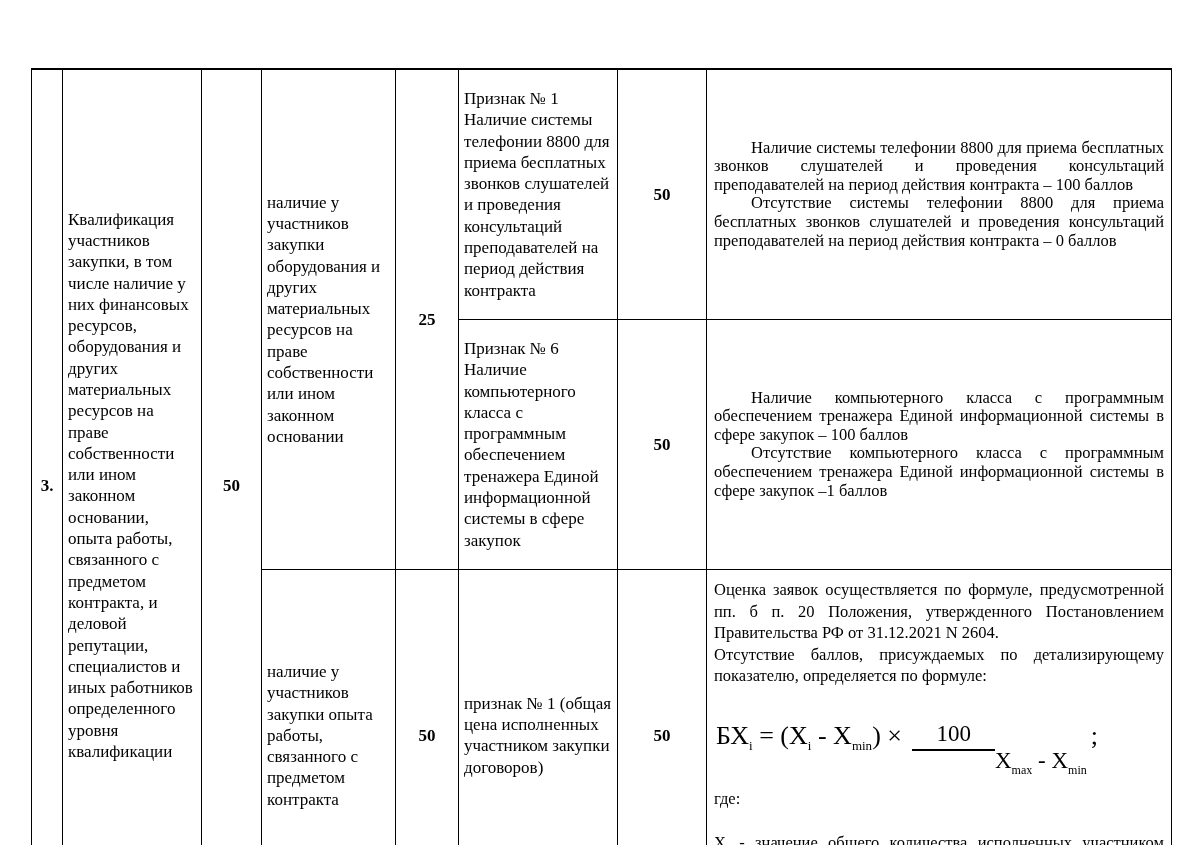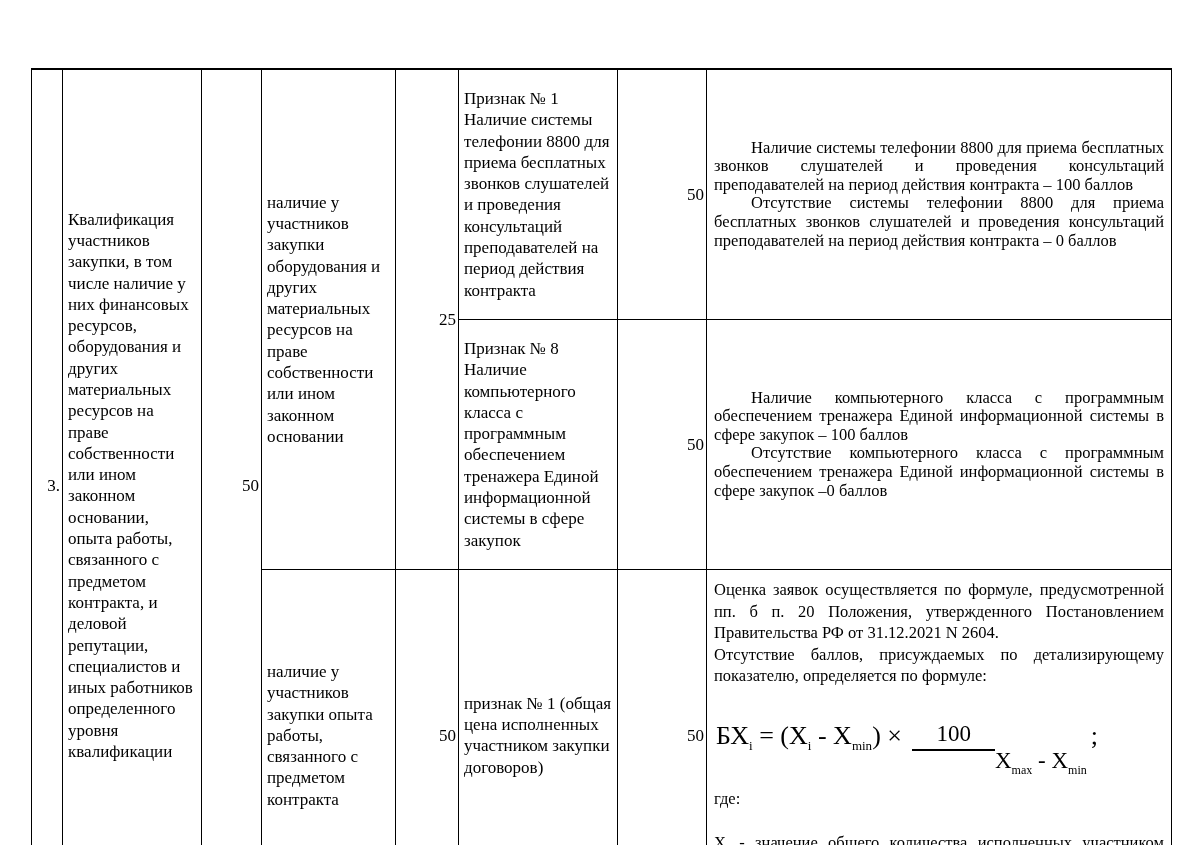--- a/index.html
+++ b/index.html
@@ -31,22 +31,23 @@
   td {
     border: 1px solid #000;
     vertical-align: middle;
     padding: 18px 5px;
     font-size: 17px;
     line-height: 21.3px;
     overflow: hidden;
     word-wrap: break-word;
   }
   td.num {
-    text-align: right;
+    text-align: center;
     padding: 12px 2px;
+    font-weight: bold;
   }
   td.pre {
     white-space: pre-line;
   }
   td.score-cell {
     font-size: 16.5px;
     line-height: 18.6px;
     padding: 4px 7px;
   }
   td.score-cell p {
@@ -128,26 +129,26 @@
       <td class="num" rowspan="2">25</td>
       <td class="pre">Признак № 1
 Наличие системы телефонии 8800 для приема бесплатных звонков слушателей и проведения консультаций преподавателей на период действия контракта</td>
       <td class="num">50</td>
       <td class="score-cell">
         <p>Наличие системы телефонии 8800 для приема бесплатных звонков слушателей и проведения консультаций преподавателей на период действия контракта – 100 баллов</p>
         <p>Отсутствие системы телефонии 8800 для приема бесплатных звонков слушателей и проведения консультаций преподавателей на период действия контракта – 0 баллов</p>
       </td>
     </tr>
     <tr style="height:206px">
-      <td class="pre">Признак № 8
+      <td class="pre">Признак № 6
 Наличие компьютерного класса с программным обеспечением тренажера Единой информационной системы в сфере закупок</td>
       <td class="num">50</td>
       <td class="score-cell">
         <p>Наличие компьютерного класса с программным обеспечением тренажера Единой информационной системы в сфере закупок – 100 баллов</p>
-        <p>Отсутствие компьютерного класса с программным обеспечением тренажера Единой информационной системы в сфере закупок –0 баллов</p>
+        <p>Отсутствие компьютерного класса с программным обеспечением тренажера Единой информационной системы в сфере закупок –1 баллов</p>
       </td>
     </tr>
     <tr style="height:290px">
       <td>наличие у участников закупки опыта работы, связанного с предметом контракта</td>
       <td class="num">50</td>
       <td>признак № 1 (общая цена исполненных участником закупки договоров)</td>
       <td class="num">50</td>
       <td class="eval-cell">
         <p>Оценка заявок осуществляется по формуле, предусмотренной пп. б п. 20 Положения, утвержденного Постановлением Правительства РФ от 31.12.2021 N 2604.</p>
         <p>Отсутствие баллов, присуждаемых по детализирующему показателю, определяется по формуле:</p>

